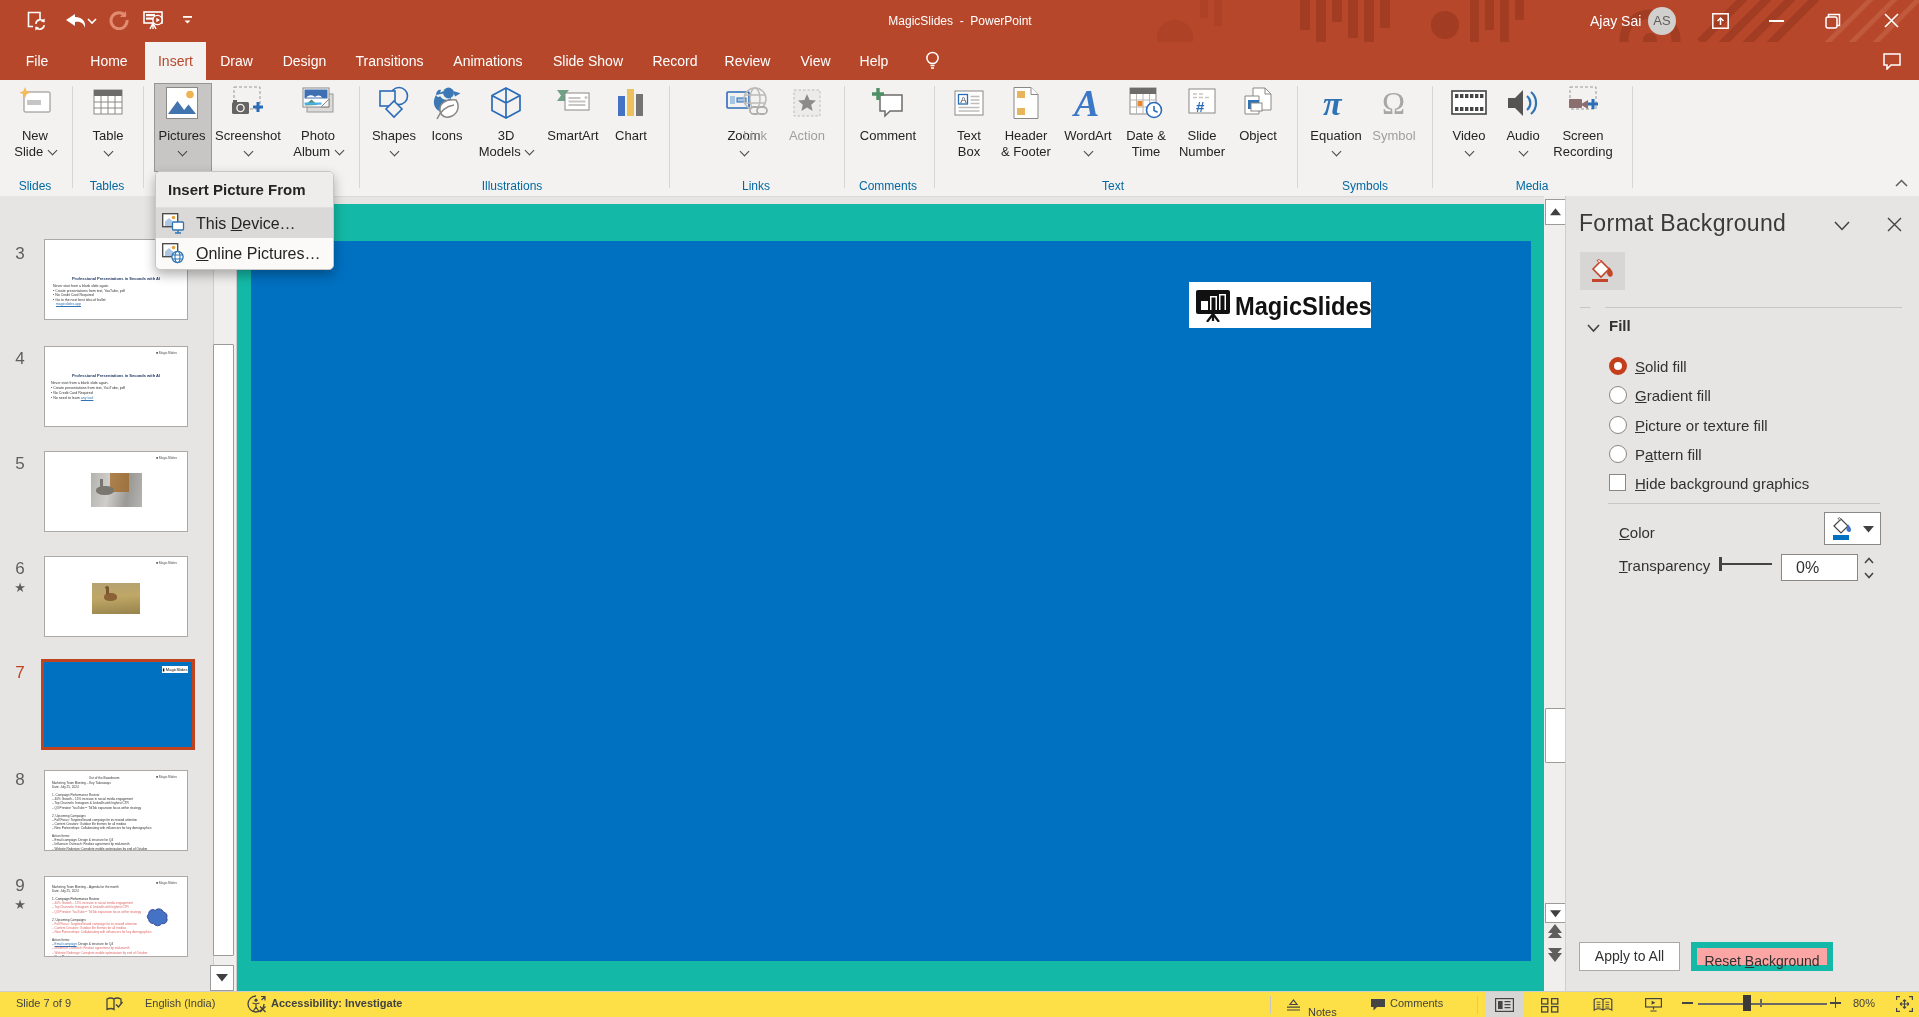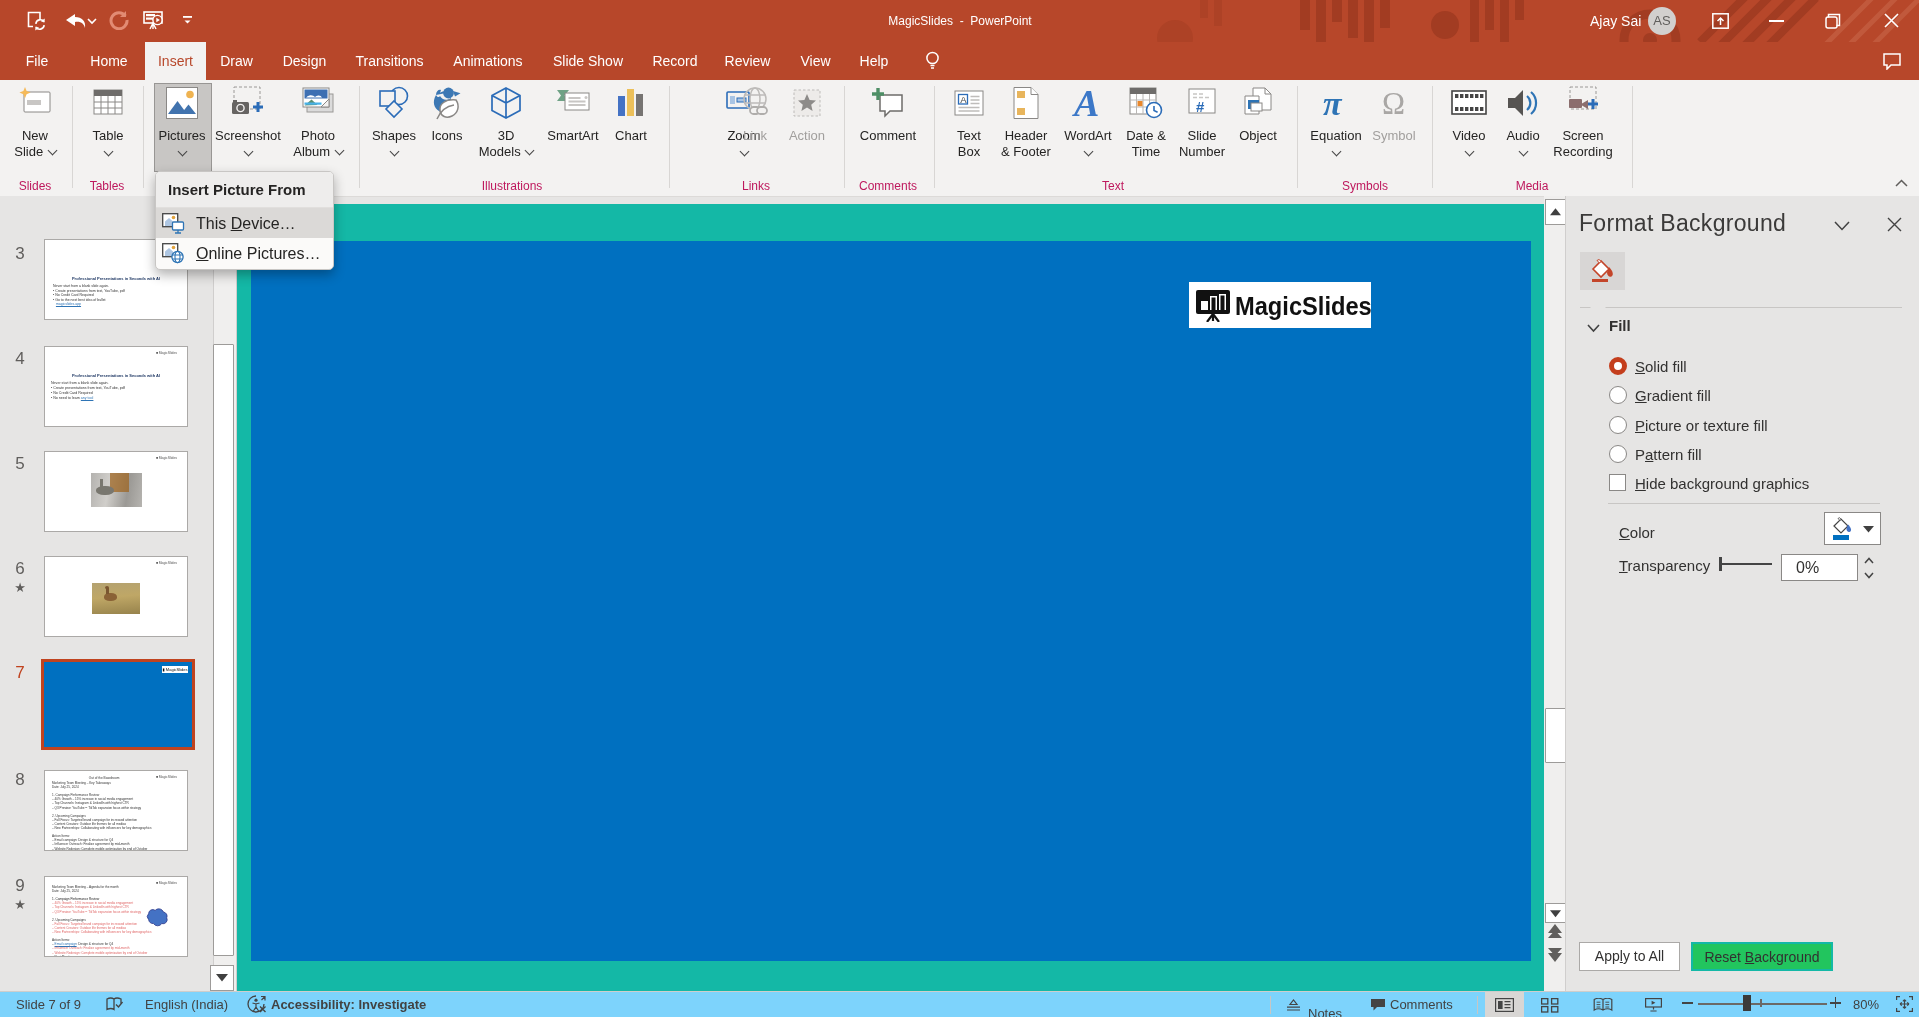--- a/index.html
+++ b/index.html
@@ -14,33 +14,33 @@
 #titletext{position:absolute;top:0;left:800px;width:320px;height:42px;line-height:42px;text-align:center;color:#fff;font-size:12px;}
 
 #ribbon{position:absolute;left:0;top:80px;width:1919px;height:116px;background:#F3F2F1;border-bottom:1px solid #DCDAD8;}
 .rb{position:absolute;top:4px;text-align:center;color:#252423;font-size:13px;}
 .rb .ric{display:block;margin:2px auto 0;}
 .rb .lb{display:block;line-height:16px;margin-top:8px;}
 .rb .lb2{display:block;line-height:16px;}
 .chev{display:inline-block;width:6px;height:6px;border-right:1.5px solid #444;border-bottom:1.5px solid #444;transform:rotate(45deg);vertical-align:middle;margin-left:2px;margin-top:-4px;}
 .chevb{display:block;width:6px;height:6px;border-right:1.5px solid #444;border-bottom:1.5px solid #444;transform:rotate(45deg);margin:4px auto 0;}
 .gdis{color:#A19F9D;}
-.glabel{position:absolute;top:99px;font-size:12px;color:#be185d;text-align:center;}
+.glabel{position:absolute;top:99px;font-size:12px;color:#0369a1;text-align:center;}
 .gsep{position:absolute;top:6px;height:102px;width:1px;background:#D8D6D4;}
 
 #thumbs{position:absolute;left:0;top:196px;width:236px;height:795px;background:#E6E5E4;border-right:1px solid #D0CECD;}
 .thumb{position:absolute;left:44px;width:142px;height:79px;background:#fff;border:1px solid #ABA9A7;overflow:hidden;}
 .tnum{position:absolute;left:8px;width:24px;text-align:center;font-size:17px;color:#605E5C;}
 .tstar{position:absolute;left:10px;width:20px;text-align:center;font-size:13px;color:#605E5C;}
 #canvas{position:absolute;left:237px;top:204px;width:1307px;height:795px;background:#14b8a6;}
 #slide{position:absolute;left:14px;top:37px;width:1280px;height:720px;background:#0070C0;}
 #vscroll{position:absolute;left:1544px;top:196px;width:21px;height:795px;background:#F0EFEE;}
 #panel{position:absolute;left:1565px;top:196px;width:354px;height:795px;background:#E6E5E4;border-left:1px solid #D0CECD;font-size:15px;color:#323130;}
 
-#statusbar{position:absolute;left:0;top:991px;width:1919px;height:26px;background:#7dd3fc;border-top:1px solid #CFCDCB;font-size:13px;color:#424242;}
+#statusbar{position:absolute;left:0;top:991px;width:1919px;height:26px;background:#fde047;border-top:1px solid #CFCDCB;font-size:11px;color:#424242;}
 
 #dropdown{position:absolute;left:155px;top:171px;width:177px;height:97px;background:#FBFAF9;border:1px solid #C8C6C4;border-radius:5px;box-shadow:0 5px 12px rgba(0,0,0,.3);z-index:50;overflow:hidden;}
 </style>
 </head>
 <body>
 <div id="app">
   <div id="titlebar">
 
     <svg class="abs" style="left:1140px;top:0;" width="779" height="42" viewBox="0 0 779 42">
       <g fill="#A23C22">
@@ -558,21 +558,21 @@
     </div>
     <div class="abs" style="left:53px;top:361px;"><span style="text-decoration:underline;">T</span>ransparency</div>
     <div class="abs" style="left:153px;top:361px;width:3px;height:14px;background:#444;"></div>
     <div class="abs" style="left:156px;top:367px;width:50px;height:2px;background:#444;"></div>
     <div class="abs" style="left:215px;top:358px;width:77px;height:27px;background:#fff;border:1px solid #8A8886;box-sizing:border-box;line-height:25px;padding-left:14px;font-size:16px;">0%</div>
     <svg class="abs" style="left:297px;top:361px;" width="12" height="22" viewBox="0 0 12 22">
       <path d="M2 6 L6 1.5 L10 6" fill="none" stroke="#444" stroke-width="1.5"></path>
       <path d="M2 16 L6 20.5 L10 16" fill="none" stroke="#444" stroke-width="1.5"></path>
     </svg>
     <div class="abs" style="left:13px;top:746px;width:101px;height:29px;background:#fff;border:1px solid #ABA9A7;box-sizing:border-box;text-align:center;line-height:27px;font-size:14px;">App<span style="text-decoration:underline;">l</span>y to All</div>
-    <div class="abs" style="left:125px;top:746px;width:142px;height:29px;background:#22c55e;border:2px solid #14b8a6;box-sizing:border-box;text-align:center;line-height:27px;font-size:14px;">Reset <span style="text-decoration:underline;">B</span>ackground</div>
+    <div class="abs" style="left:125px;top:746px;width:142px;height:29px;background:#fca5a5;border:6px solid #14b8a6;box-sizing:border-box;text-align:center;line-height:27px;font-size:14px;">Reset <span style="text-decoration:underline;">B</span>ackground</div>
   </div>
   <div id="statusbar">
     <div class="abs" style="left:16px;top:5px;">Slide 7 of 9</div>
     <div class="abs" style="left:1270px;top:4px;width:1px;height:18px;background:#C8C6C4;"></div>
     <div class="abs" style="left:1477px;top:4px;width:1px;height:18px;background:#C8C6C4;"></div>
     <svg class="abs" style="left:106px;top:5px;" width="18" height="15" viewBox="0 0 18 15">
       <path d="M1 2 c2.5 -1.3 5 -1.3 7 0 v10.5 c-2 -1.3 -4.5 -1.3 -7 0 z M8 2 c1.7 -1.3 4.2 -1.3 7 0 v4.5" fill="none" stroke="#444" stroke-width="1.3"></path>
       <path d="M10 7.5 l2.5 2.5 4 -5" fill="none" stroke="#444" stroke-width="1.4"></path>
     </svg>
     <div class="abs" style="left:145px;top:5px;text-align:right;">English (India)</div>

